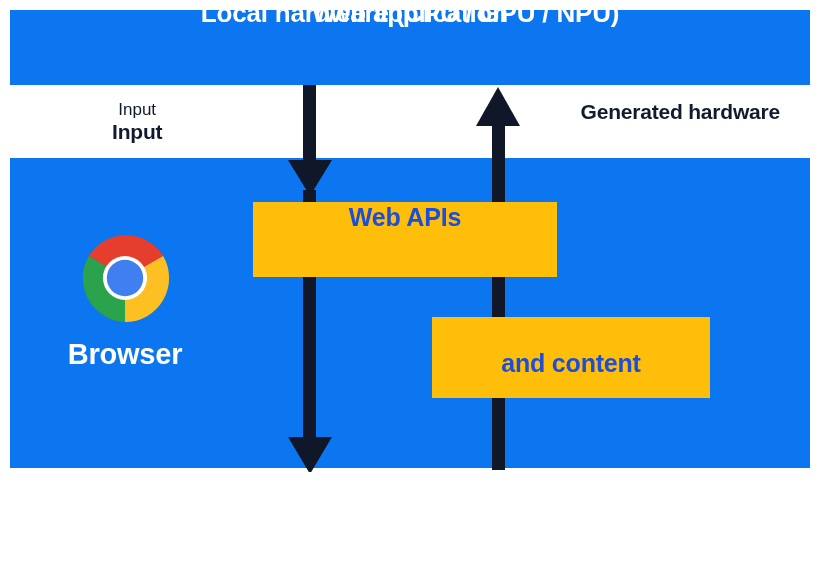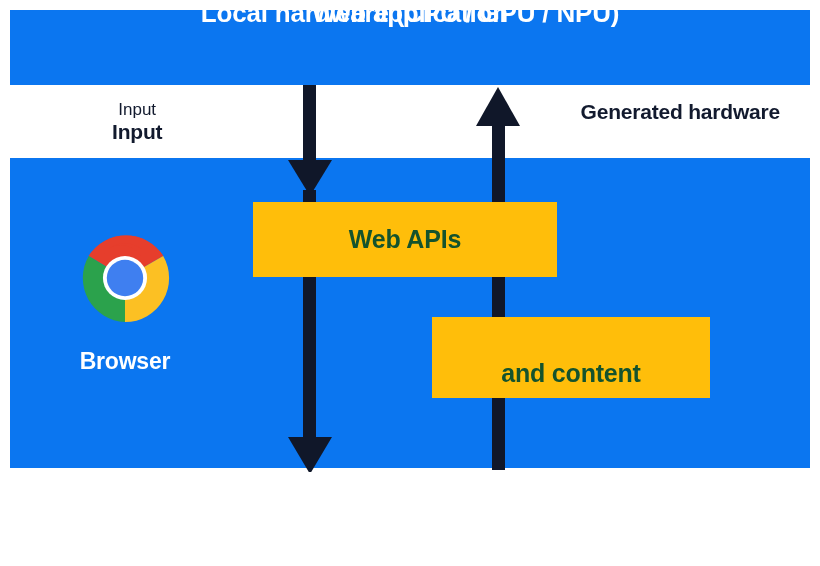--- a/index.html
+++ b/index.html
@@ -69,24 +69,23 @@
     top: 0;
     width: 820px;
     height: 566px;
     pointer-events: none;
   }
 
   
   .ybox {
     position: absolute;
     background: #ffbe0a;
-    color: #14532d;
+    color: #1d4ed8;
     font-weight: bold;
     display: flex;
-    align-items: center;
     justify-content: center;
     text-align: center;
     line-height: 1.22;
     letter-spacing: -0.2px;
   }
   .ybox-webapis {
     left: 253px; top: 202px;
     width: 304px; height: 75px;
     font-size: 25px;
   }
@@ -101,23 +100,23 @@
   .browser-block {
     position: absolute;
     left: 60px;
     top: 232px;
     width: 130px;
     text-align: center;
   }
   .chrome-logo { display: block; margin: 0 auto; }
   .browser-label {
     display: block;
-    margin-top: 24px;
+    margin-top: 14px;
     color: #ffffff;
-    font-size: 23px;
+    font-size: 29px;
     font-weight: bold;
     letter-spacing: -0.2px;
   }
 </style>
 </head>
 <body>
 
 <div id="diagram">
 
   <div class="band band-top"></div>

